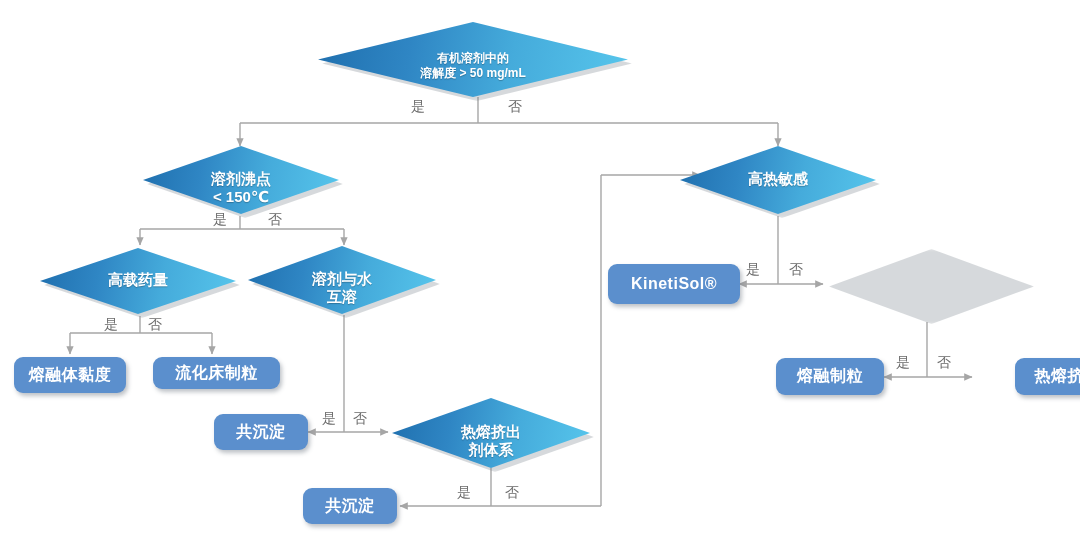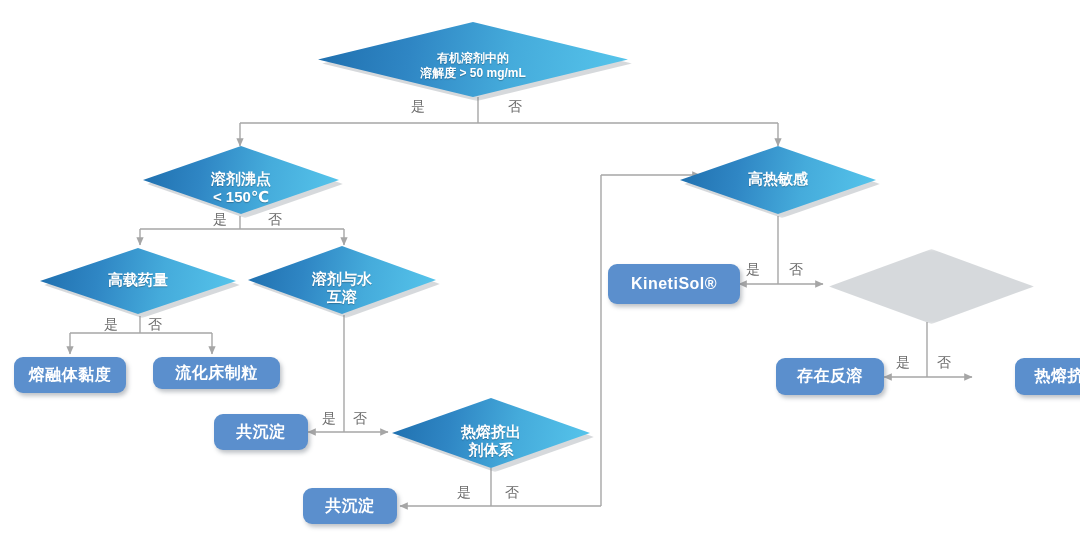--- a/index.html
+++ b/index.html
@@ -152,21 +152,21 @@
   <div class="box" style="left:14px;top:357px;width:112px;height:36px;font-size:16px;">熔融体黏度</div>
 
   <div class="box" style="left:153px;top:357px;width:127px;height:32px;font-size:16px;">流化床制粒</div>
 
   <div class="box" style="left:214px;top:414px;width:94px;height:36px;font-size:16px;">共沉淀</div>
 
   <div class="box" style="left:303px;top:488px;width:94px;height:36px;font-size:16px;">共沉淀</div>
 
   <div class="box" style="left:608px;top:264px;width:132px;height:40px;font-size:16px;">KinetiSol®</div>
 
-  <div class="box" style="left:776px;top:358px;width:108px;height:37px;font-size:16px;">存在反溶</div>
+  <div class="box" style="left:776px;top:358px;width:108px;height:37px;font-size:16px;">熔融制粒</div>
 
   <div class="box" style="left:971px;top:358px;width:105px;height:37px;font-size:16px;margin-left:44px;">热熔挤出</div>
 
   <div class="elabel" style="left:411px;top:99px;">是</div>
   <div class="elabel" style="left:508px;top:99px;">否</div>
 
   <div class="elabel" style="left:213px;top:212px;">是</div>
   <div class="elabel" style="left:268px;top:212px;">否</div>
 
   <div class="elabel" style="left:104px;top:317px;">是</div>

